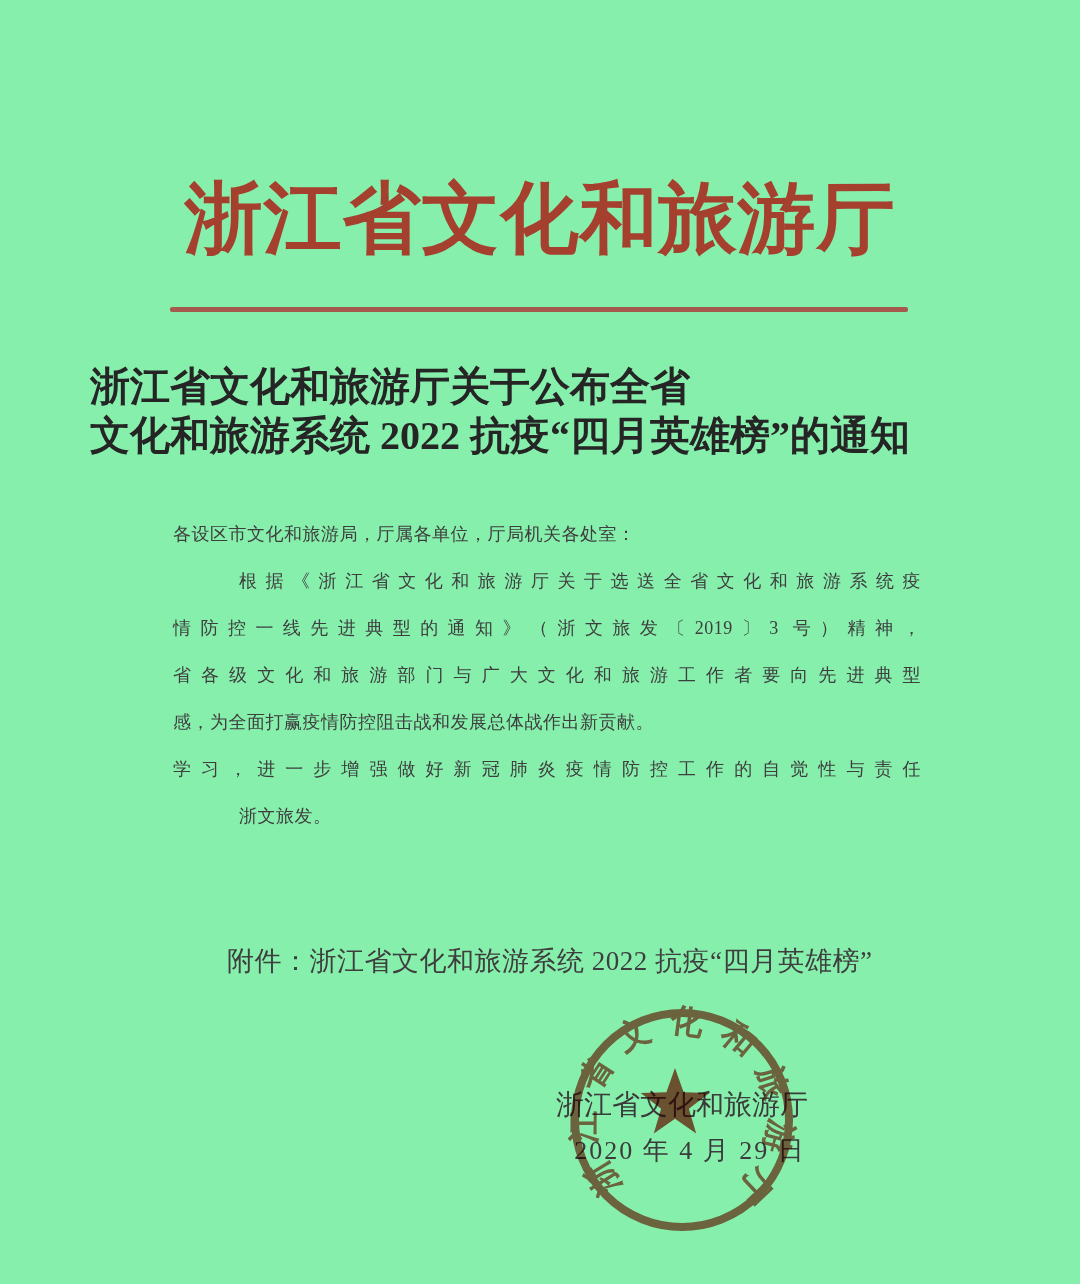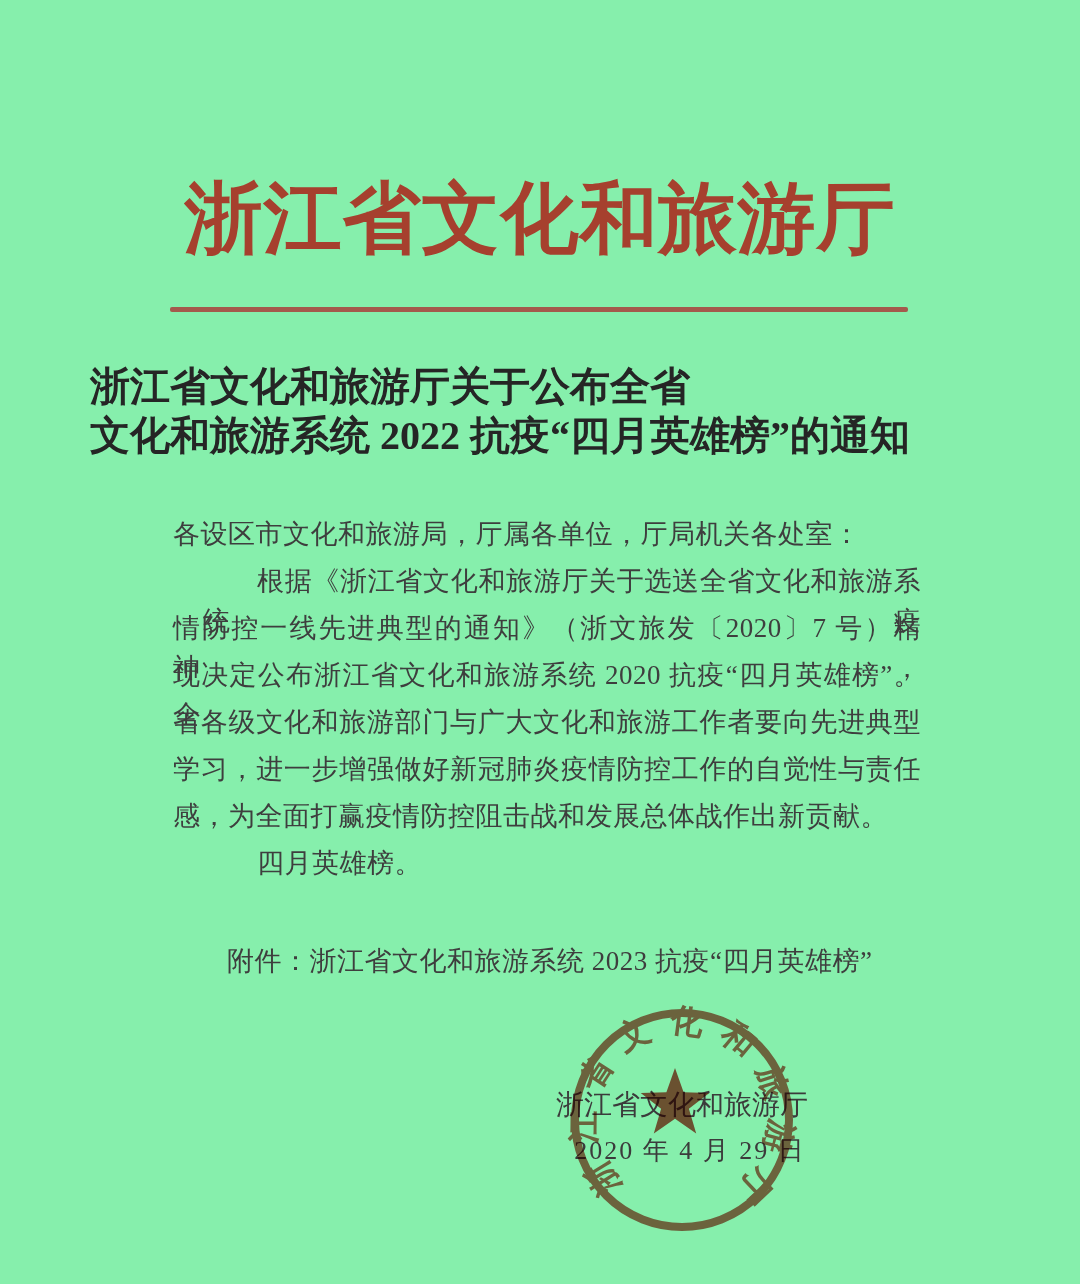--- a/index.html
+++ b/index.html
@@ -40,21 +40,21 @@
     font-weight: 900;
     color: #252525;
     line-height: 49px;
   }
 
   
   .doc-body {
     position: absolute;
     top: 514px; left: 173px;
     width: 748px;
-    font-size: 27px;
+    font-size: 18px;
     color: #3e3e3e;
     letter-spacing: 0.5px;
   }
   .body-line {
     height: 47px;
     line-height: 40px;
     white-space: nowrap;
   }
   .body-line.justify {
     white-space: normal;
@@ -121,29 +121,28 @@
   <div class="red-divider" style="background: rgb(164, 90, 76);"></div>
 
   <div class="doc-title">
     <div>浙江省文化和旅游厅关于公布全省</div>
     <div>文化和旅游系统 2022 抗疫“四月英雄榜”的通知</div>
   </div>
 
   <div class="doc-body">
     <div class="body-line">各设区市文化和旅游局，厅属各单位，厅局机关各处室：</div>
     <div class="body-line justify indent">根据《浙江省文化和旅游厅关于选送全省文化和旅游系统疫</div>
-    <div class="body-line justify">情防控一线先进典型的通知》（浙文旅发〔2020〕7 号）精神，</div>
-    <div class="body-line justify">现决定公布浙江省文化和旅游系统 2020 抗疫“四月英雄榜”。全</div>
+    <div class="body-line justify">情防控一线先进典型的通知》（浙文旅发〔2019〕3 号）精神，</div>
     <div class="body-line justify">省各级文化和旅游部门与广大文化和旅游工作者要向先进典型</div>
+    <div class="body-line">感，为全面打赢疫情防控阻击战和发展总体战作出新贡献。</div>
     <div class="body-line justify">学习，进一步增强做好新冠肺炎疫情防控工作的自觉性与责任</div>
-    <div class="body-line">感，为全面打赢疫情防控阻击战和发展总体战作出新贡献。</div>
-    <div class="body-line indent">四月英雄榜。</div>
+    <div class="body-line indent">浙文旅发。</div>
   </div>
 
-  <div class="attachment-line">附件：浙江省文化和旅游系统 2023 抗疫“四月英雄榜”</div>
+  <div class="attachment-line">附件：浙江省文化和旅游系统 2022 抗疫“四月英雄榜”</div>
 
   <div class="sig-org">浙江省文化和旅游厅</div>
   <div class="sig-date">2020 年 4 月 29 日</div>
 
   <div class="seal">
     <svg viewBox="0 0 240 240" xmlns="http://www.w3.org/2000/svg">
       <defs>
         <path id="sealArc" d="M 61.8 184.6 A 87 87 0 1 1 178.2 184.6" fill="none"></path>
       </defs>
       <circle cx="120" cy="120" r="107" fill="none" stroke-width="8" class="seal-ring" stroke="#c75d4c"></circle>

